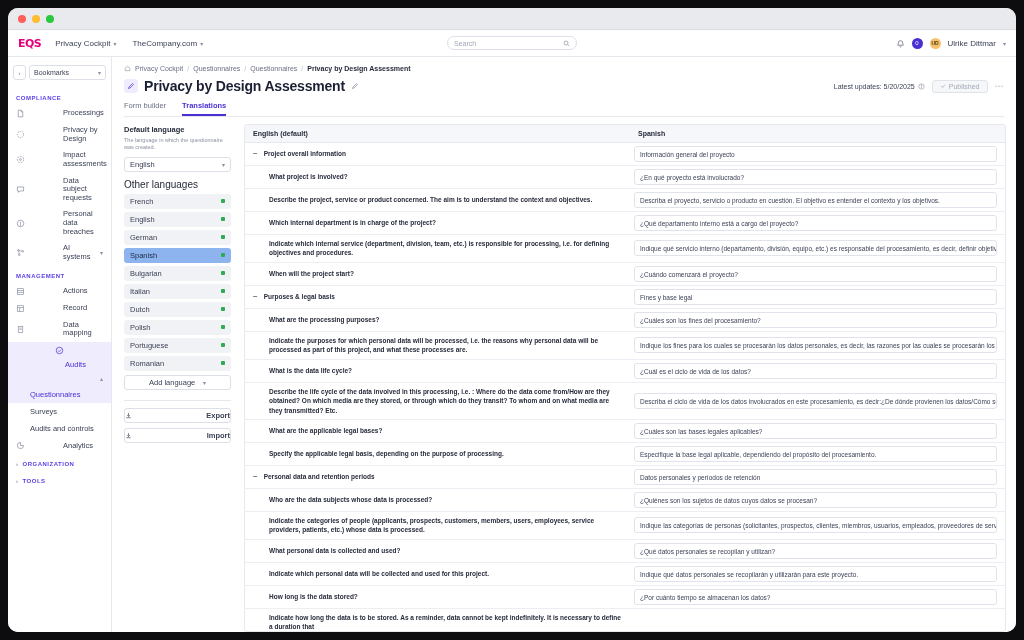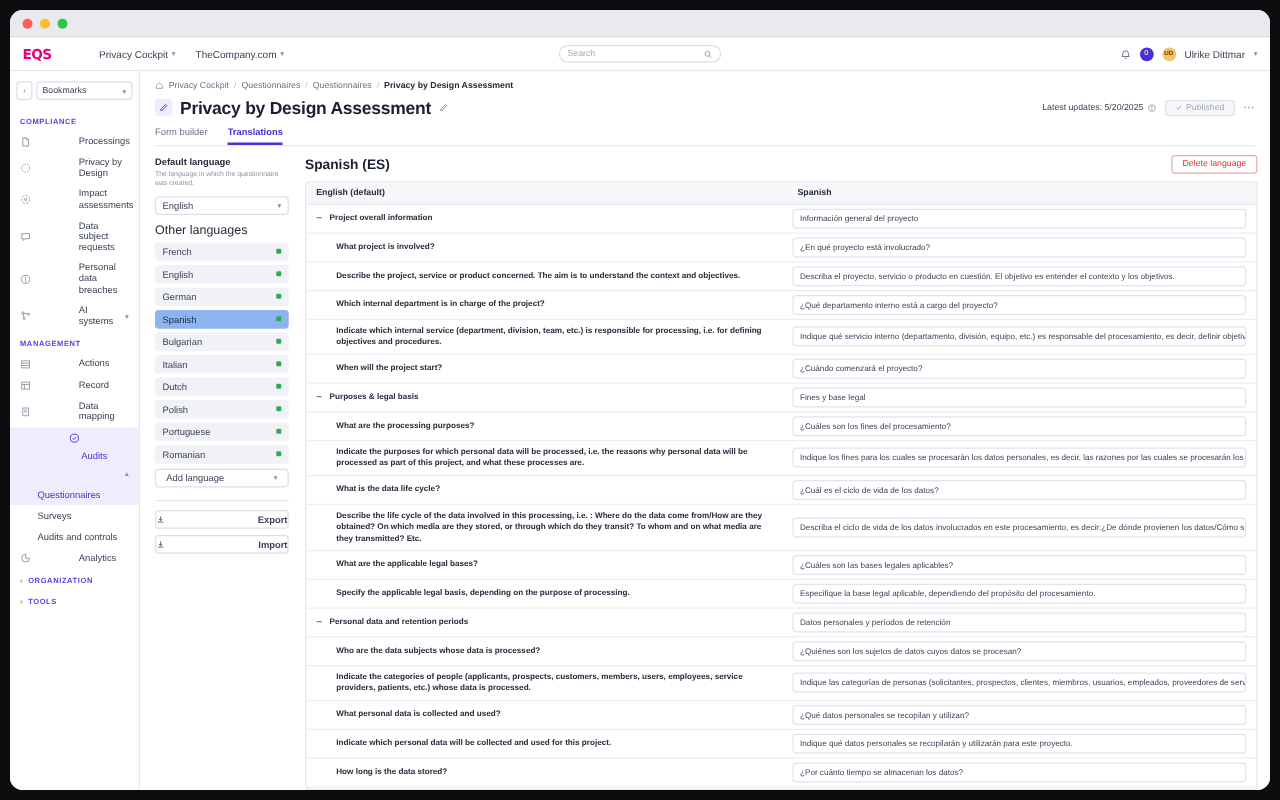--- a/index.html
+++ b/index.html
@@ -30,21 +30,20 @@
   .dot.g { background: #28c840; }
 
   
   .topbar {
     height: 27px; flex: 0 0 27px;
     background: #ffffff;
     border-bottom: 1px solid #e7e8ed;
     display: flex; align-items: center;
     padding: 0 10px;
     position: relative;
-    gap: 24px;
   }
   .logo {
     font-weight: bold; font-size: 11px; color: #e6007e;
     letter-spacing: -0.5px; margin-right: 14px;
     font-family: "DejaVu Sans", sans-serif;
   }
   .topnav { display: flex; gap: 16px; align-items: center; }
   .topnav-item {
     font-size: 8px; color: #3c4257; display: flex; align-items: center; gap: 3px;
     cursor: pointer;
@@ -164,21 +163,21 @@
   .lang-row {
     height: 15px; background: #f1f2f6; border-radius: 3px;
     display: flex; align-items: center; padding: 0 6px;
     font-size: 7.5px; color: #3c4257; cursor: pointer;
   }
   .lang-row.sel { background: #8eb4f0; color: #1b2741; }
   .lang-dot { margin-left: auto; width: 4px; height: 4px; background: #2eaa54; border-radius: 1px; }
   .add-lang {
     margin-top: 4px; height: 15px; border: 1px solid #dcdfe8; border-radius: 3px;
     display: flex; align-items: center; justify-content: space-between;
-    padding: 0 8px; font-size: 7.5px; color: #3c4257; cursor: pointer; background:#fff;
+    padding: 0 24px; font-size: 7.5px; color: #3c4257; cursor: pointer; background:#fff;
   }
   .lp-divider { border-top: 1px solid #e7e8ed; margin: 10px 0 7px 0; }
   .lp-btn {
     height: 15px; border: 1px solid #dcdfe8; border-radius: 3px; background: #fff;
     display: flex; align-items: center; justify-content: space-between; gap: 4px;
     font-size: 7.5px; color: #3c4257; font-weight: bold; cursor: pointer;
     margin-bottom: 5px;
   }
   .dl-ico { width: 7px; height: 7px; }
 
@@ -482,24 +481,20 @@
             <svg class="dl-ico" viewBox="0 0 16 16" fill="none" stroke="currentColor" stroke-width="1.5">
                 <line x1="8" y1="2.5" x2="8" y2="10"></line>
                 <path d="M5 7.2L8 10.2l3-3"></path>
                 <line x1="3" y1="13" x2="13" y2="13"></line>
               </svg>
             <span>Import</span>
           </div>
         </div>
 
         <div class="table-area">
-          <div class="ta-head">
-            <span class="lang-title">Spanish (ES)</span>
-            <span class="delete-btn">Delete language</span>
-          </div>
           <div class="tbl">
             <div class="tbl-head">
               <div class="th c1">English (default)</div>
               <div class="th c2">Spanish</div>
             </div>
             <div class="tbl-body" id="tbl-body">
                 <div class="tr group">
                   <div class="td1">
                     <span class="minus">−</span>
                     <span>Project overall information</span>

